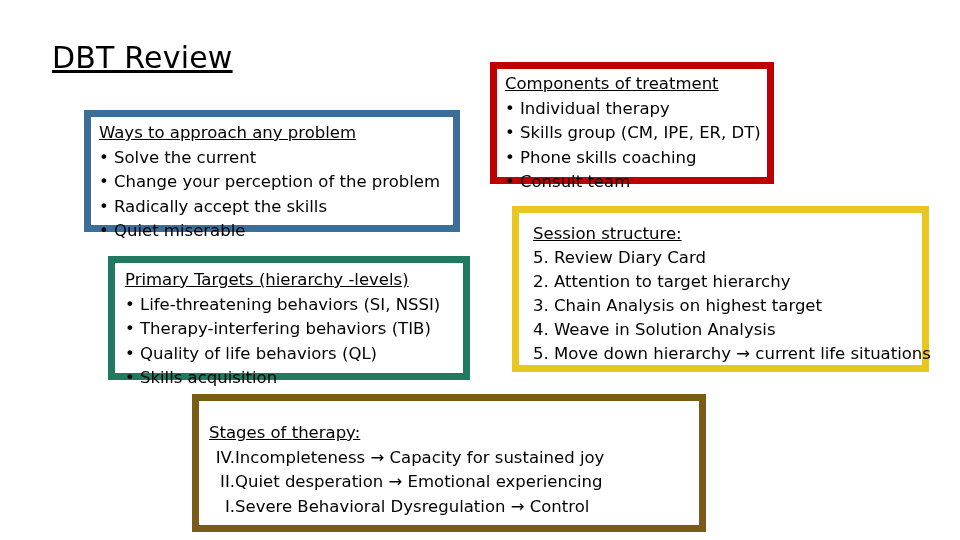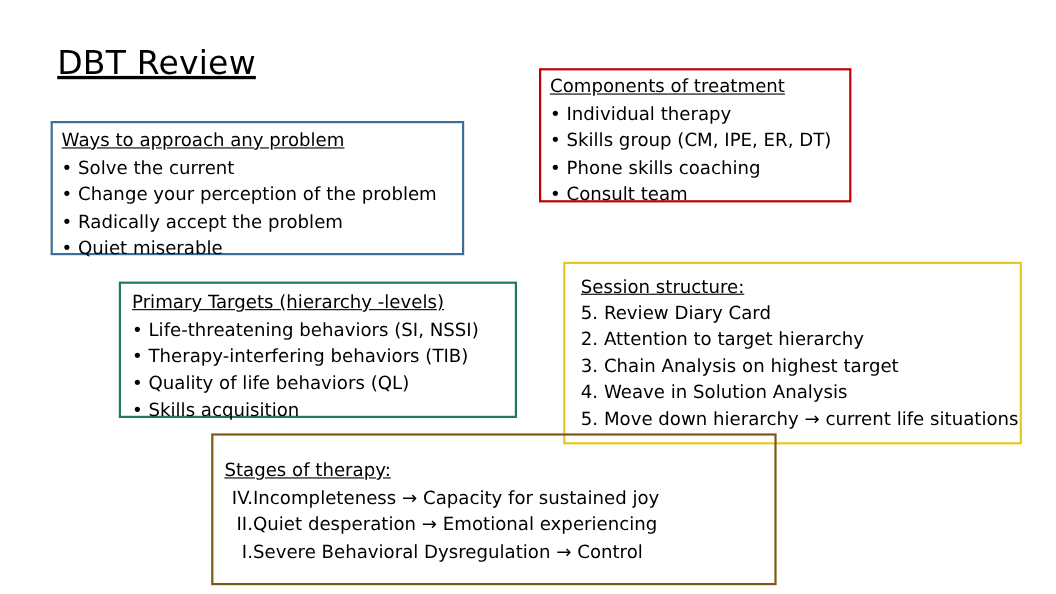--- a/index.html
+++ b/index.html
@@ -28,21 +28,21 @@
     font-size: 30px;
     font-weight: normal;
     letter-spacing: 0.2px;
     color: #000;
     white-space: nowrap;
     text-decoration: underline;
   }
   .box {
     position: absolute;
     box-sizing: border-box;
-    border: 2px solid #000000;
+    border: 7px solid #000000;
     background: transparent;
   }
   .box .hdr {
     text-decoration: underline;
     white-space: nowrap;
   }
   .line {
     white-space: nowrap;
   }
   
@@ -81,21 +81,20 @@
   
   #box-session {
     left: 512px;
     top: 206px;
     width: 417px;
     height: 166px;
     border-color: #e8c820;
     padding: 9px 10px 0 14px;
     font-size: 16.5px;
     line-height: 24px;
-    margin-top: 32px;
   }
   
   #box-stages {
     left: 192px;
     top: 394px;
     width: 514px;
     height: 138px;
     border-color: #7a5a14;
     padding: 20px 10px 0 10px;
     font-size: 16.5px;
@@ -113,25 +112,25 @@
     text-align: right;
   }
 </style>
 </head>
 <body>
 
 <div class="slide">
 
   <div class="title">DBT Review</div>
 
-  <div class="box" id="box-ways" style="border-color: rgb(60, 110, 154);">
+  <div class="box" id="box-ways" style="border-color: rgb(60, 110, 154); margin-left: 38px;">
     <div class="hdr">Ways to approach any problem</div>
     <div class="line bullet-line">• Solve the current</div>
     <div class="line bullet-line">• Change your perception of the problem</div>
-    <div class="line bullet-line">• Radically accept the problem</div>
+    <div class="line bullet-line">• Radically accept the skills</div>
     <div class="line bullet-line">• Quiet miserable</div>
   </div>
 
   <div class="box" id="box-components" style="border-color: rgb(192, 0, 0);">
     <div class="hdr">Components of treatment</div>
     <div class="line bullet-line">• Individual therapy</div>
     <div class="line bullet-line">• Skills group (CM, IPE, ER, DT)</div>
     <div class="line bullet-line">• Phone skills coaching</div>
     <div class="line bullet-line">• Consult team</div>
   </div>

